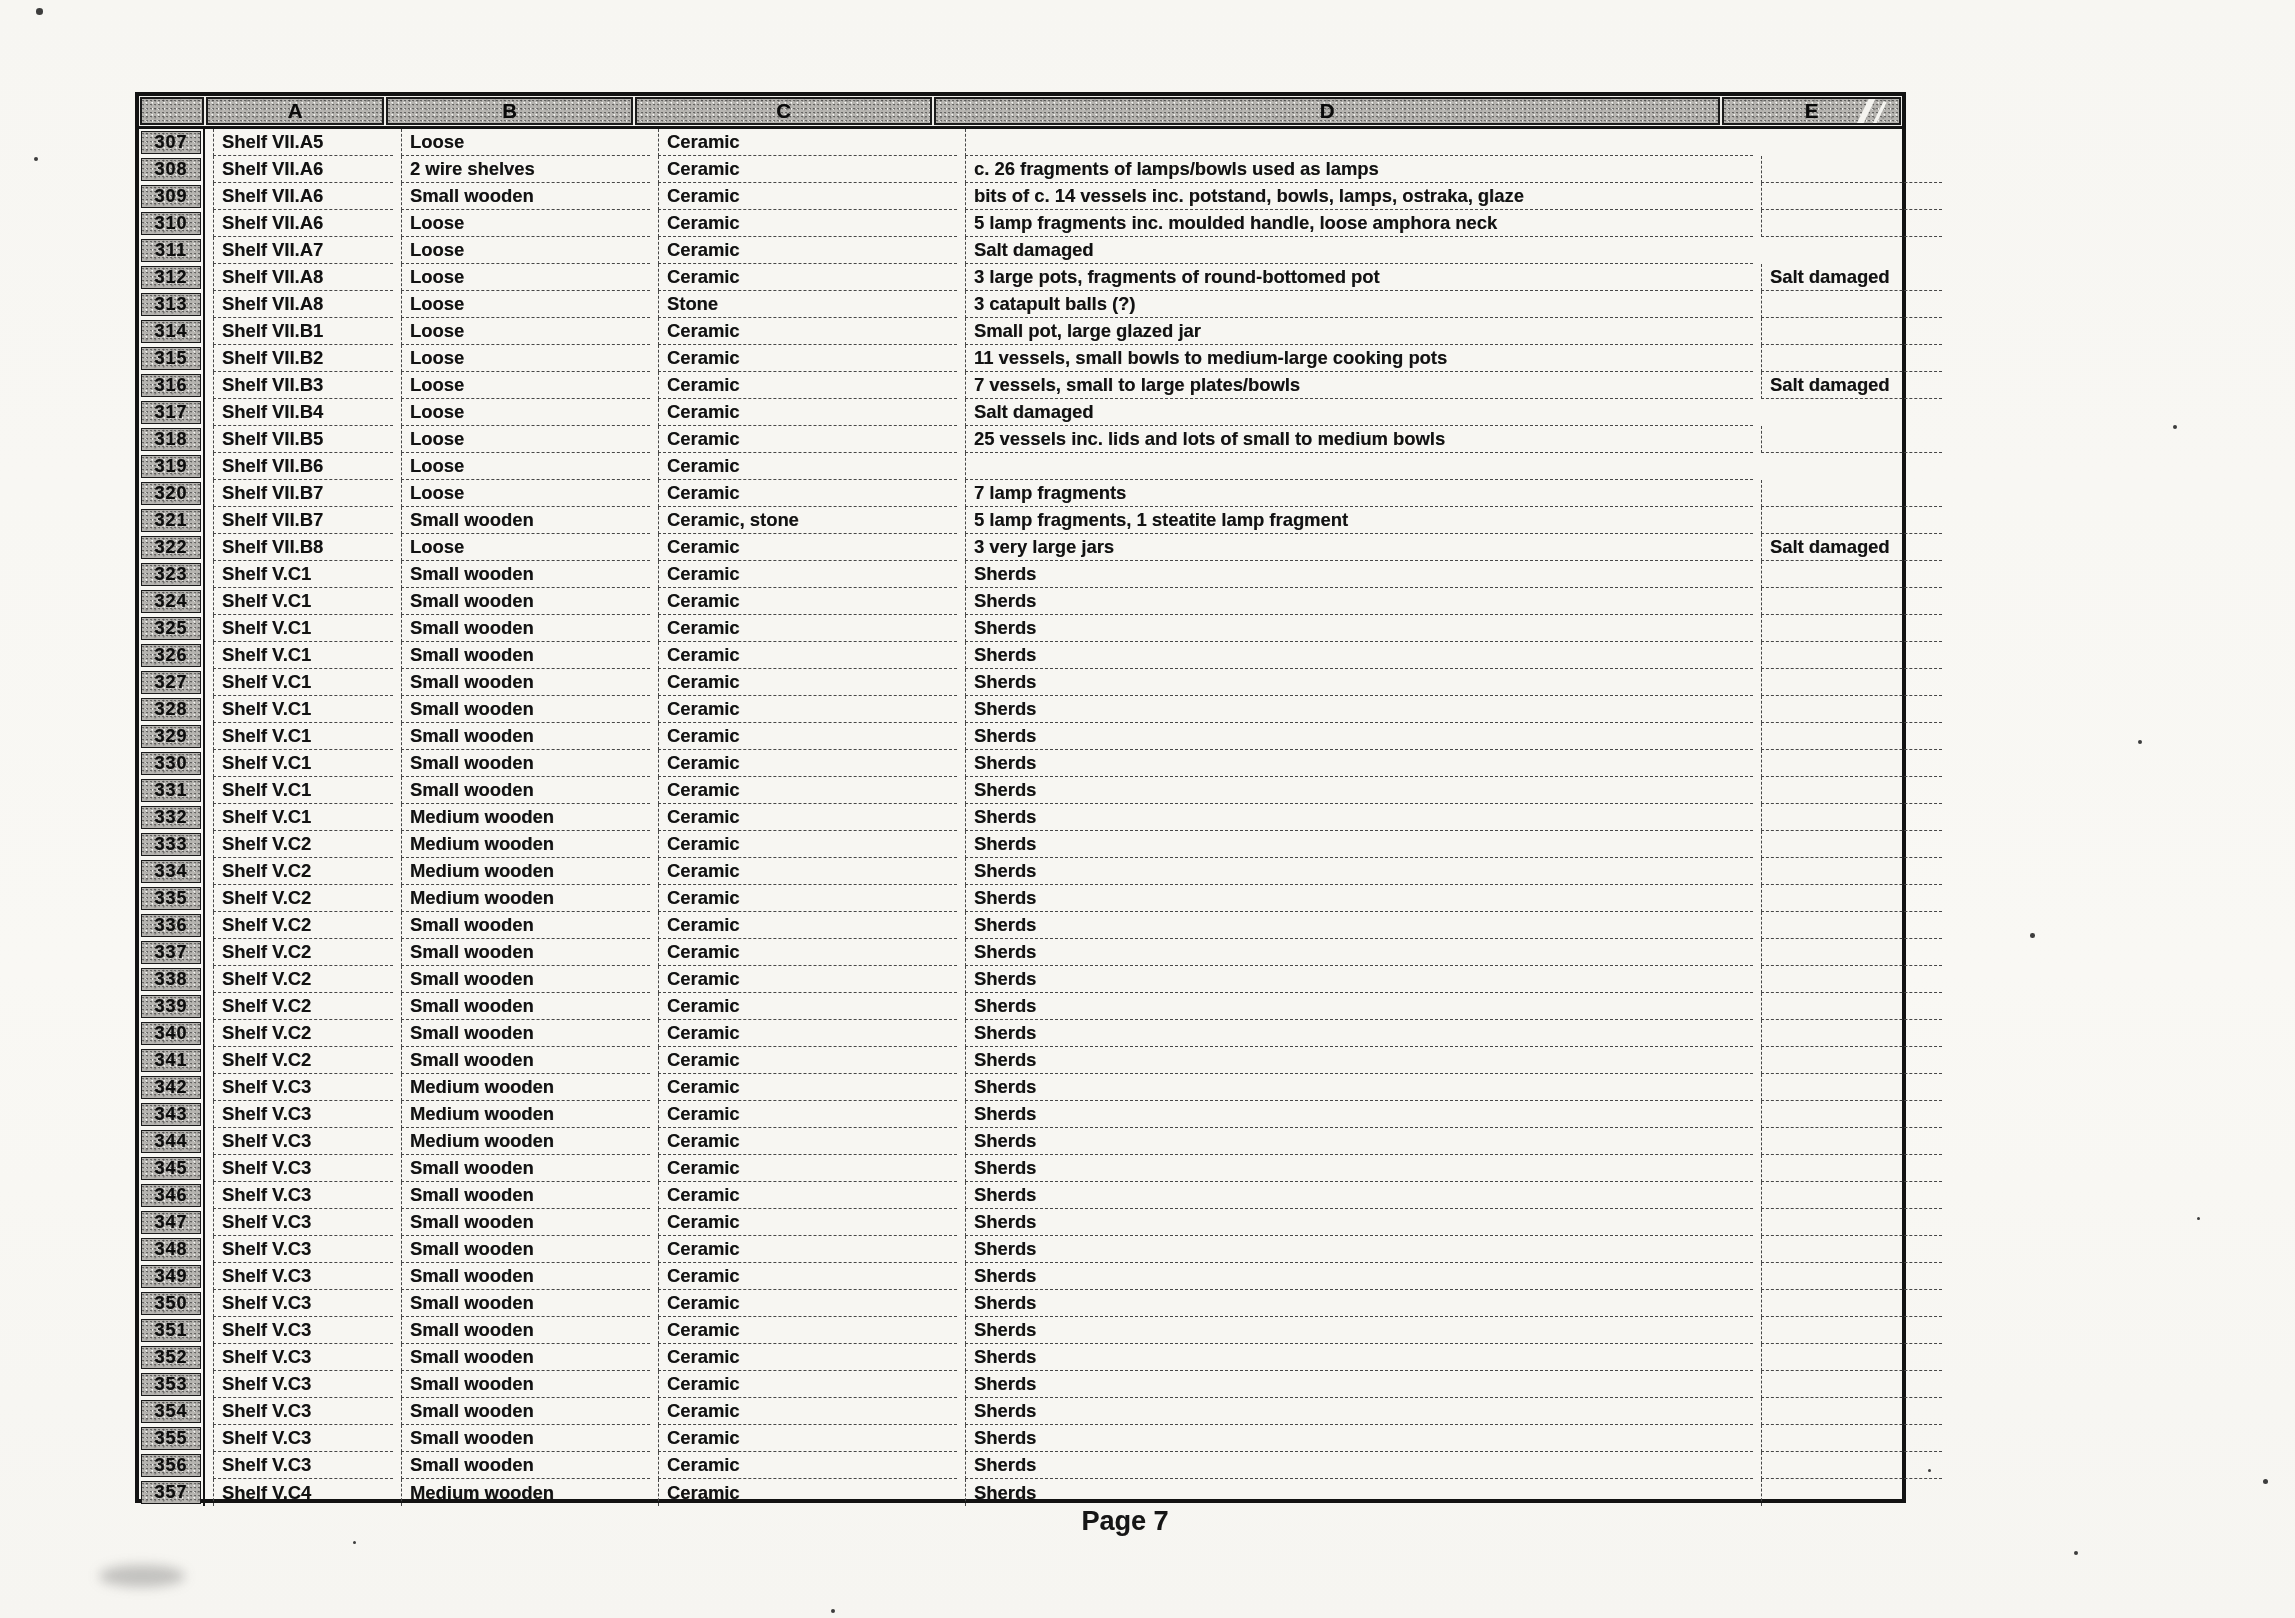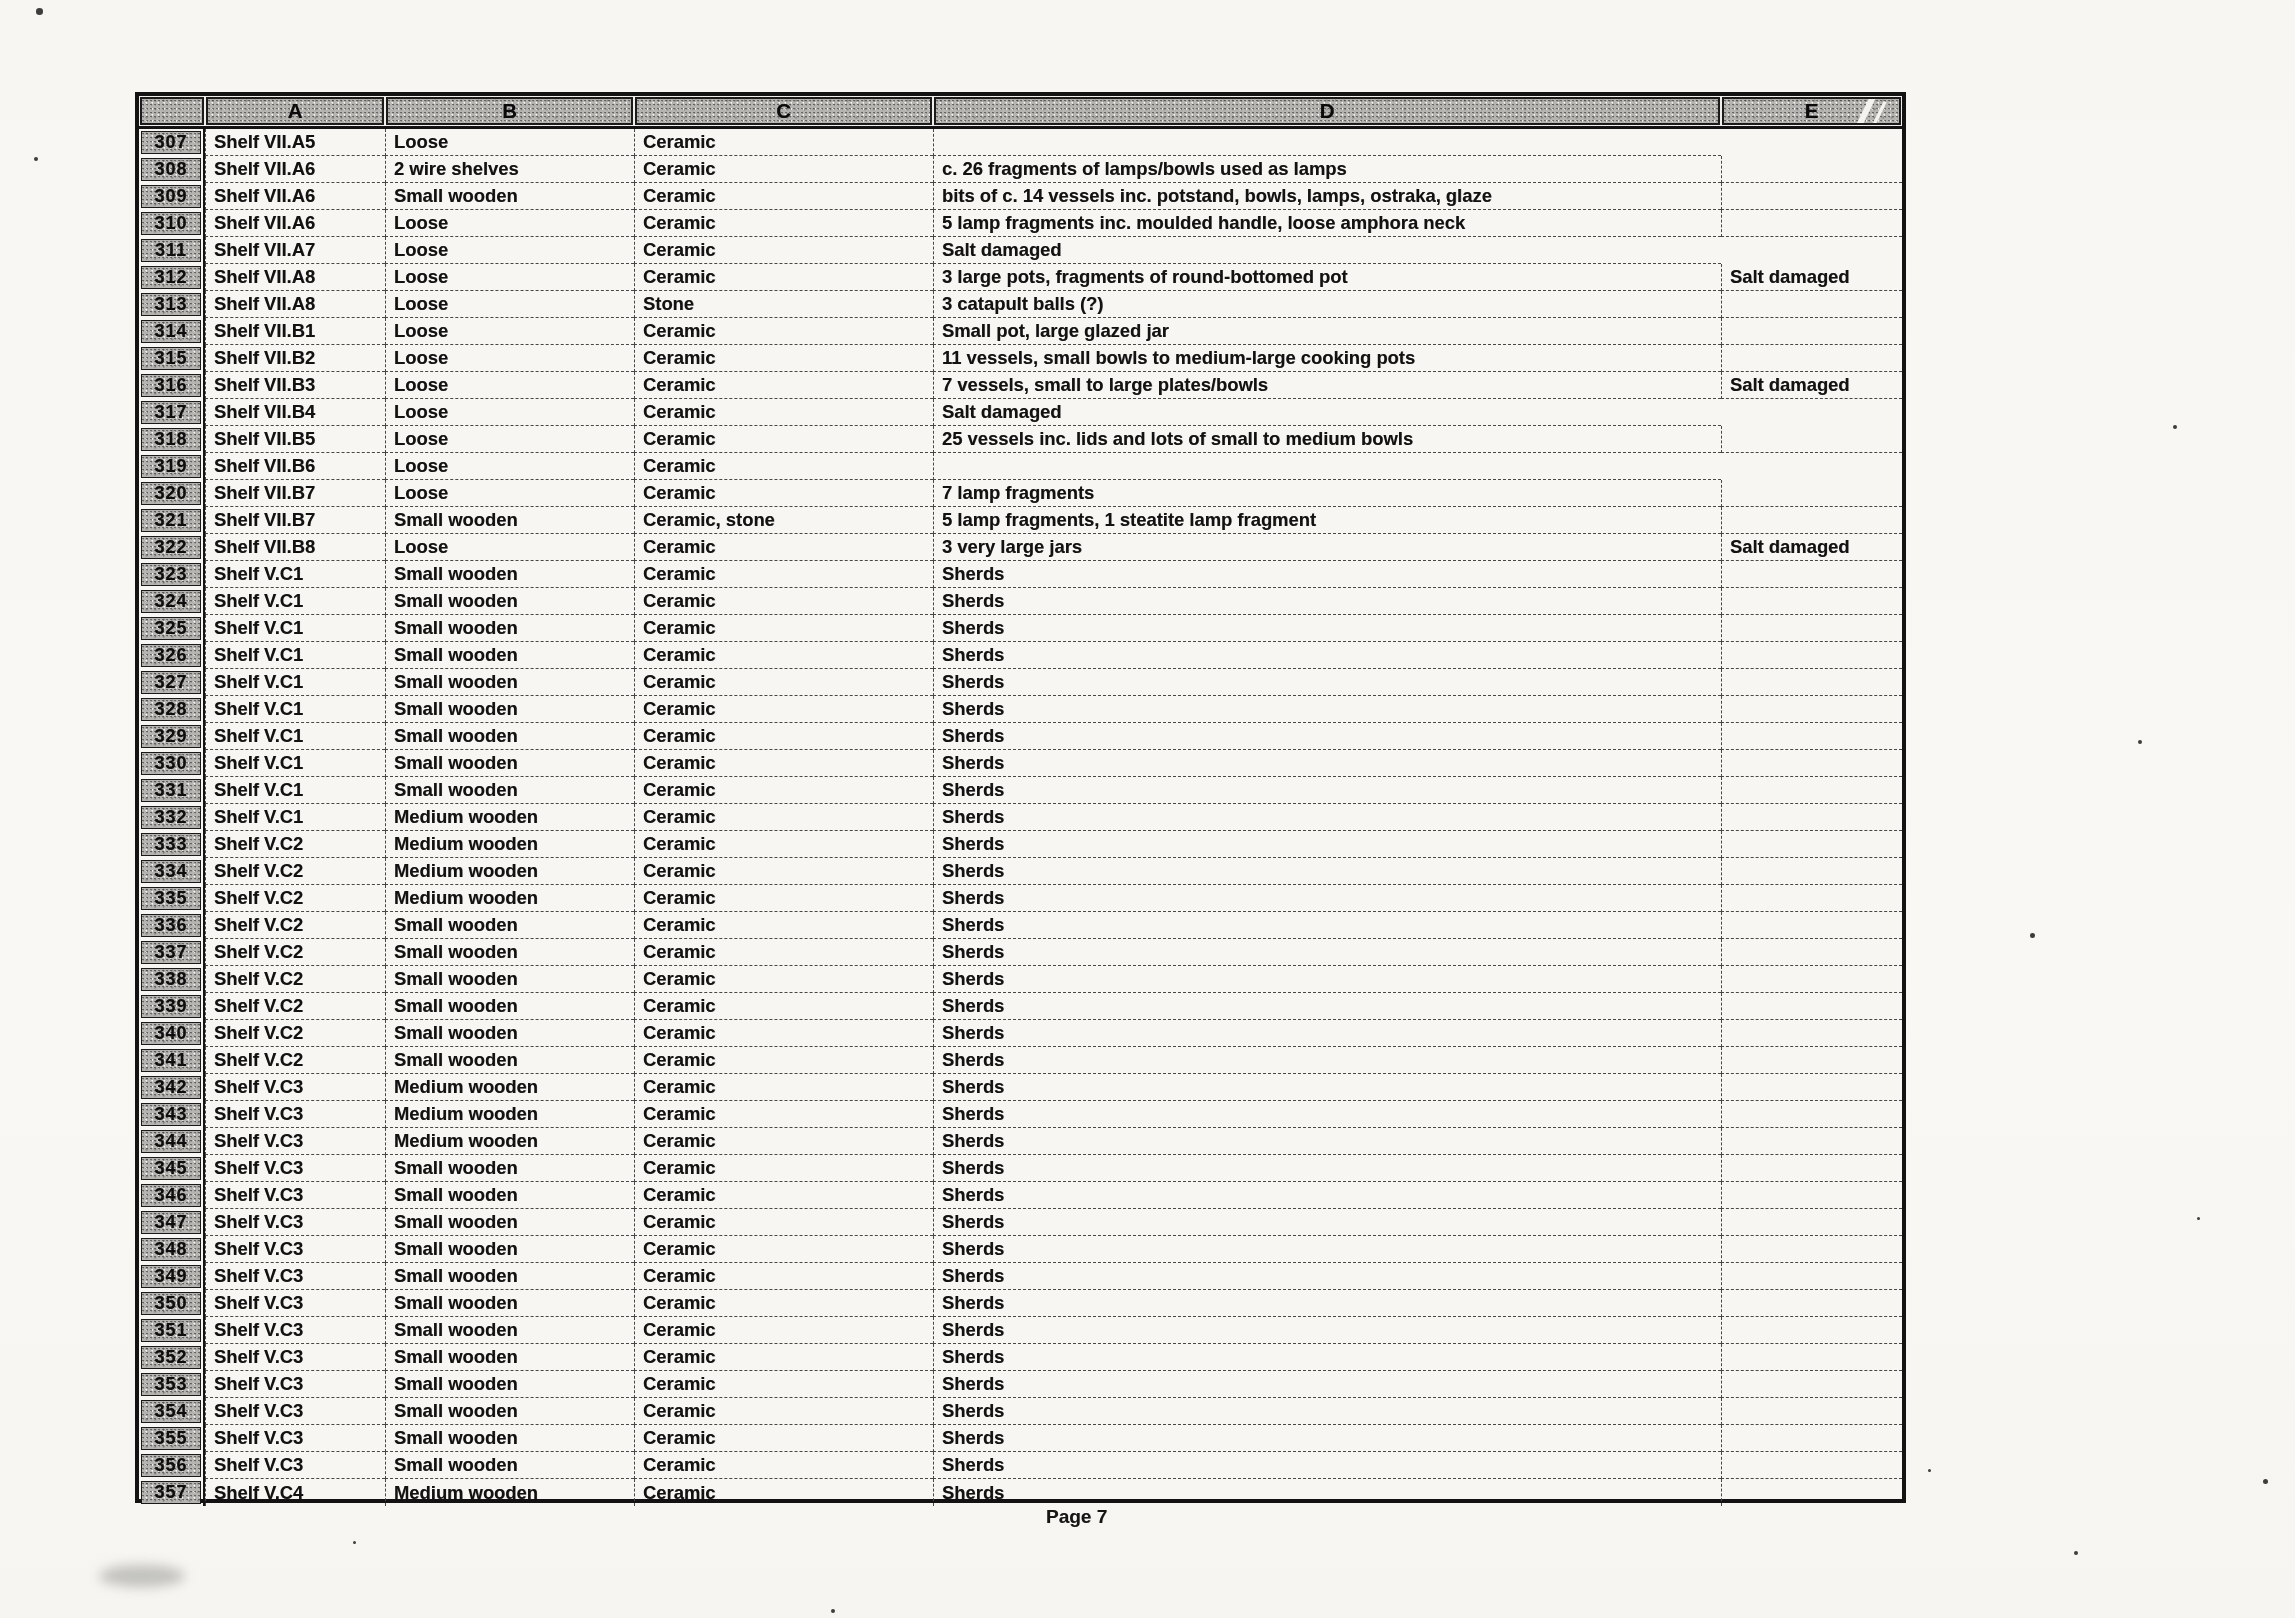--- a/index.html
+++ b/index.html
@@ -43,21 +43,21 @@
   }
   .hcell.e::after{
     content:"";position:absolute;right:34px;top:-9.2px;
     width:6px;height:59px;background:#f4f3ef;
     transform:rotate(26deg);
     box-shadow:13px 2px 0 -1.3px #f4f3ef;
   }
   .tbody{position:absolute;left:0;top:33px;right:0;bottom:0;}
   .row{
     display:grid;grid-template-columns:var(--cols);
-    height:27px;box-sizing:border-box;
+    height:27px;box-sizing:border-box;gap:8px;
   }
   .cell{
     box-sizing:border-box;
     border-left:1.3px dashed #474747;
     border-bottom:1.3px dashed #474747;
     display:flex;align-items:center;
     padding:0 8px;
     font-size:18.4px;font-weight:600;color:#121212;
     white-space:nowrap;overflow:hidden;
     text-shadow:0.3px 0.3px 0.5px rgba(20,20,20,.45);
@@ -70,21 +70,21 @@
   }
   .numbox{
     flex:1;height:calc(100% - 2px);
     border:1.3px solid #191919;
     box-sizing:border-box;
     display:flex;align-items:center;justify-content:center;
     font-size:18px;font-weight:700;letter-spacing:1px;color:#0e0e0e;
   }
   .footer{
     position:absolute;left:1046px;top:1506px;width:158px;
-    text-align:left;font-size:19px;font-weight:600;color:#161616;
+    text-align:center;font-size:27px;font-weight:600;color:#161616;
     text-shadow:0.3px 0.3px 0.4px rgba(20,20,20,.4);
   }
   .speck{position:absolute;background:#3d3d3d;border-radius:50%;}
   .smudge{
     position:absolute;left:99px;top:1565px;width:86px;height:22.4px;
     background:rgba(75,75,75,.30);border-radius:50%;filter:blur(6px);
   }
 </style>
 </head>
 <body>

